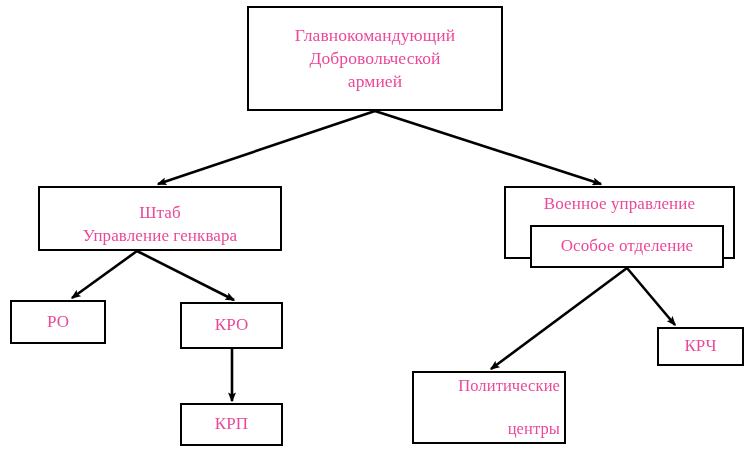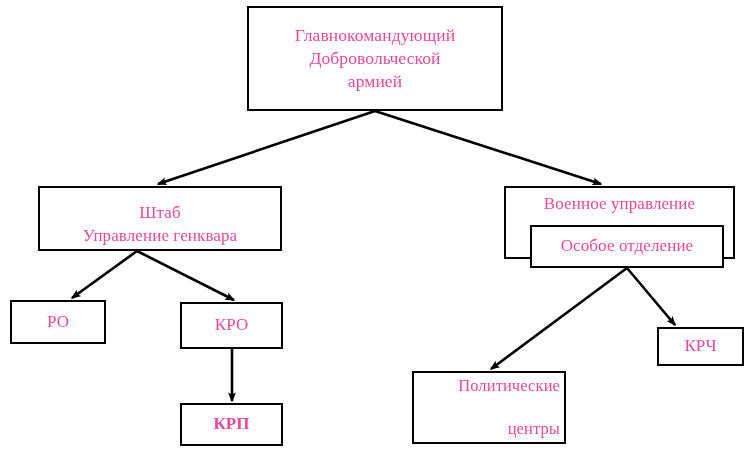--- a/index.html
+++ b/index.html
@@ -50,21 +50,21 @@
   .node.overlay { z-index: 3; }
 
   
   #node-root        { left: 247px; top: 6px;   width: 256px; height: 105px; font-size: 17.5px; }
   #node-staff       { left: 38px;  top: 186px; width: 244px; height: 65px; align-items: flex-end; }
   #node-military    { left: 504px; top: 186px; width: 231px; height: 73px;
                       align-items: flex-start; padding-top: 5px; }
   #node-special     { left: 530px; top: 225px; width: 194px; height: 43px; }
   #node-ro          { left: 10px;  top: 300px; width: 96px;  height: 44px; }
   #node-kro         { left: 180px; top: 302px; width: 103px; height: 47px; }
-  #node-krp         { left: 180px; top: 403px; width: 103px; height: 43px; font-weight: bold; }
+  #node-krp         { left: 180px; top: 403px; width: 103px; height: 43px; }
   #node-krch        { left: 637px; top: 327px; width: 87px;  height: 39px; margin-left: 20px; }
   #node-polcenters  { left: 412px; top: 371px; width: 154px; height: 73px; font-size: 16.5px; text-align: right; }
 </style>
 </head>
 <body>
 
 <div id="canvas">
 
   <svg id="edges" viewBox="0 0 750 460" width="750" height="460">
     <defs>

